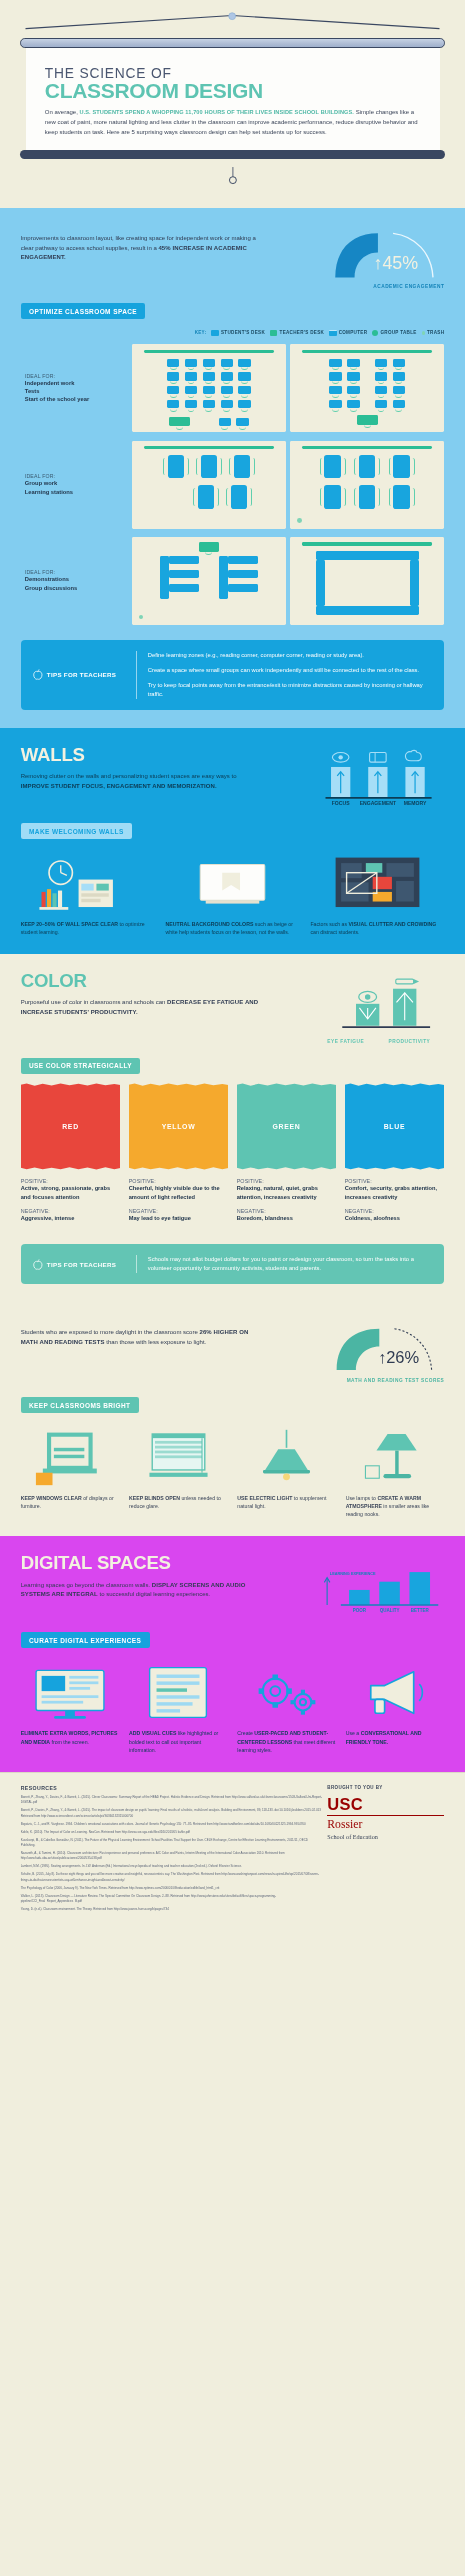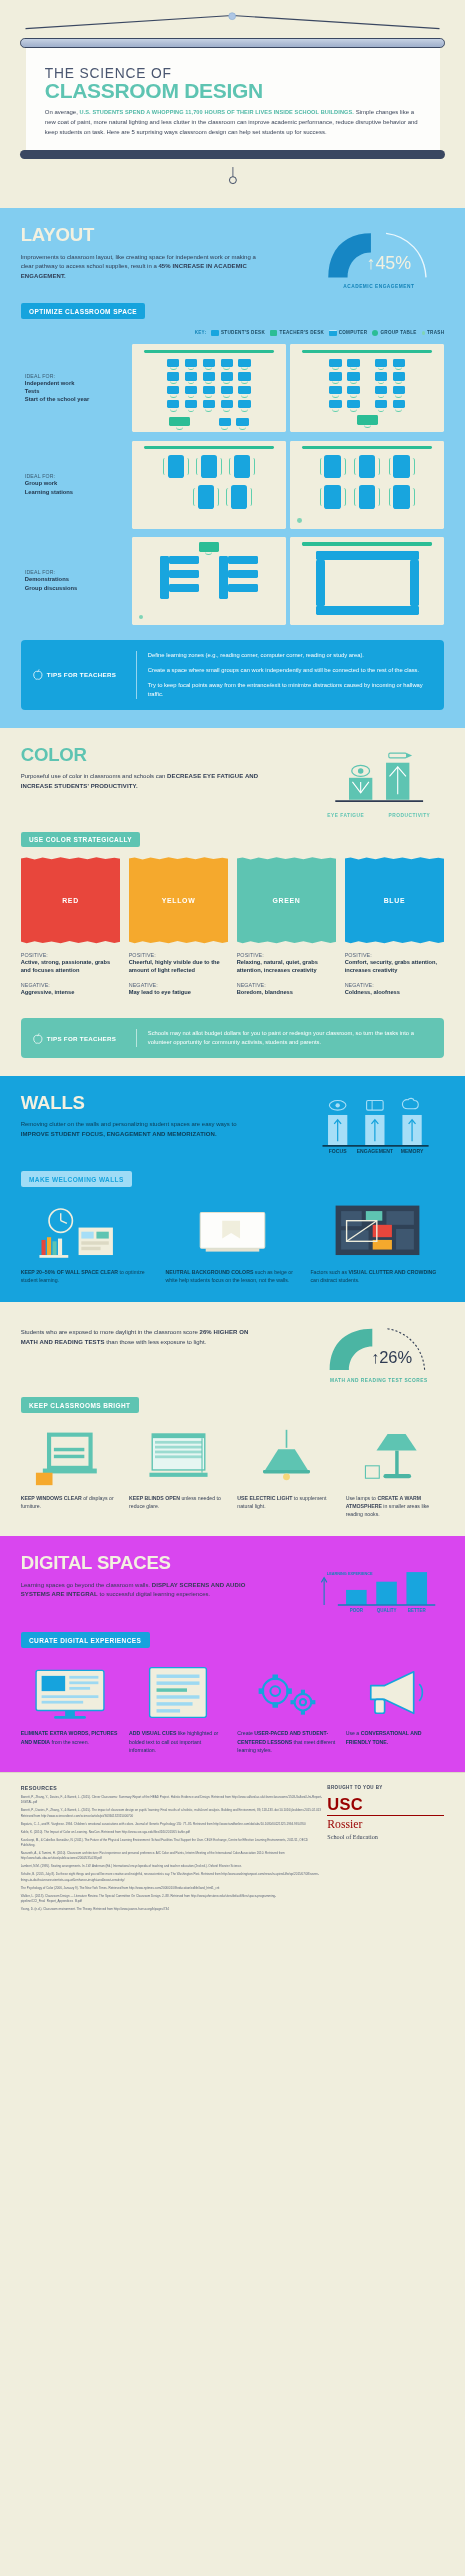--- a/index.html
+++ b/index.html
@@ -57,21 +57,21 @@
 
   .pill {
     display:inline-block; font-size:6.5px; font-weight:800; letter-spacing:0.4px;
     padding: 4.8px 8.3px 4.1px; border-radius:2.1px; margin-top: 13.8px;
   }
   .pill-blue { background:#16a3dd; color:#fff; }
   .pill-teal { background:#5ec4b2; color:#fff; }
   .pill-lightblue { background:#9fdcf6; color:#16a3dd; }
 
   
-  .stat { width: 131px; text-align:center; padding-top: 2.8px; }
+  .stat { width: 131px; text-align:right; padding-top: 2.8px; }
   .stat-cap { font-size:4.8px; font-weight:800; letter-spacing:0.5px; margin-top:2.8px; }
 
   
   .key { display:flex; align-items:center; gap:4.8px; margin-top: 11px; justify-content:flex-end;
          font-size:4.6px; font-weight:800; letter-spacing:0.3px; color:#1b4a63; }
   .key-label { color:#1383b8; }
   .key-item { display:flex; align-items:center; gap:2.1px; }
   .sw { display:inline-block; }
   .sw-desk { width:7.6px; height:5.5px; background:#18a5de; border-radius:1px; }
   .sw-tdesk { width:7.6px; height:5.5px; background:#2bbd95; border-radius:1px; }
@@ -179,21 +179,20 @@
       <svg width="13.8" height="18" viewBox="0 0 20 26">
         <line x1="10" y1="0" x2="10" y2="14" stroke="#3a4761" stroke-width="1.2"></line>
         <circle cx="10" cy="19" r="5" fill="none" stroke="#3a4761" stroke-width="1.4"></circle>
       </svg>
     </div>
   </section>
 
   <section class="sec sec-blue">
     <div class="sec-head">
       <div class="sec-head-left">
-        <h2 class="sec-title t-cream">LAYOUT</h2>
         <p class="sec-lead lead-dark">
           <span>Improvements to classroom layout, like creating space for independent work or making a clear pathway to access school supplies, result in a </span><b>45% INCREASE IN ACADEMIC ENGAGEMENT.</b>
         </p>
       </div>
       <div class="stat">
         <svg width="117" height="50" viewBox="0 0 170 72">
           <path d="M12 70 C12 26 40 6 74 6 L74 34 C55 34 40 48 40 70 Z" fill="#1686c4"></path>
           <path d="M96 6 C128 10 152 34 154 70" fill="none" stroke="#eaf7fd" stroke-width="2"></path>
           <text x="100" y="58" font-family="Liberation Sans, sans-serif" font-size="26" fill="#f3f1e0" text-anchor="middle">↑45%</text>
         </svg>
@@ -388,107 +387,20 @@
         <span>TIPS FOR TEACHERS</span>
       </div>
       <div class="tips-body">
         <p>Define learning zones (e.g., reading corner, computer corner, reading or study area).</p>
         <p>Create a space where small groups can work independently and still be connected to the rest of the class.</p>
         <p>Try to keep focal points away from the entrance/exit to minimize distractions caused by incoming or hallway traffic.</p>
       </div>
     </div>
   </section>
 
-  <section class="sec sec-cream">
-    <div class="sec-head">
-      <div class="sec-head-left">
-        <h2 class="sec-title t-teal">COLOR</h2>
-        <p class="sec-lead lead-dark">
-          <span>Purposeful use of color in classrooms and schools can </span><b>DECREASE EYE FATIGUE AND INCREASE STUDENTS' PRODUCTIVITY.</b>
-        </p>
-      </div>
-      <div class="stat">
-        <svg width="117" height="59" viewBox="0 0 170 86">
-          <rect x="42" y="42" width="34" height="32" fill="#5ec4b2"></rect>
-          <rect x="96" y="20" width="34" height="54" fill="#5ec4b2"></rect>
-          <line x1="22" y1="76" x2="150" y2="76" stroke="#2f3b52" stroke-width="2.5"></line>
-          <path d="M47 48 L59 64 L71 48" fill="none" stroke="#fff" stroke-width="1.6"></path>
-          <line x1="59" y1="48" x2="59" y2="64" stroke="#fff" stroke-width="1.6"></line>
-          <path d="M101 40 L113 26 L125 40" fill="none" stroke="#fff" stroke-width="1.6"></path>
-          <line x1="113" y1="26" x2="113" y2="66" stroke="#fff" stroke-width="1.6"></line>
-          <ellipse cx="59" cy="32" rx="13" ry="8" fill="none" stroke="#5ec4b2" stroke-width="1.8"></ellipse>
-          <circle cx="59" cy="32" r="4" fill="#5ec4b2"></circle>
-          <rect x="100" y="6" width="26" height="7" rx="2" fill="none" stroke="#5ec4b2" stroke-width="1.6"></rect>
-          <path d="M126 6 L134 9.5 L126 13 Z" fill="#5ec4b2"></path>
-        </svg>
-        <div style="display:flex;justify-content:space-between;width:103px;margin:0 auto">
-          <span class="stat-cap" style="color:#5ec4b2">EYE FATIGUE</span>
-          <span class="stat-cap" style="color:#5ec4b2">PRODUCTIVITY</span>
-        </div>
-      </div>
-    </div>
-
-    <div class="pill pill-teal">USE COLOR STRATEGICALLY</div>
-
-    <div class="swatches">
-      <div class="swatch" style="background:#e8463c">
-          <span>RED</span>
-        </div>
-      <div class="swatch" style="background:#f5a92d">
-          <span>YELLOW</span>
-        </div>
-      <div class="swatch" style="background:#5ec4b2">
-          <span>GREEN</span>
-        </div>
-      <div class="swatch" style="background:#16a3dd">
-          <span>BLUE</span>
-        </div>
-    </div>
-
-    <div class="cprops">
-      <div>
-        <div class="cp-k">POSITIVE:</div>
-        <div class="cp-v">Active, strong, passionate, grabs and focuses attention</div>
-        <div class="cp-k">NEGATIVE:</div>
-        <div class="cp-v">Aggressive, intense</div>
-      </div>
-      <div>
-        <div class="cp-k">POSITIVE:</div>
-        <div class="cp-v">Cheerful, highly visible due to the amount of light reflected</div>
-        <div class="cp-k">NEGATIVE:</div>
-        <div class="cp-v">May lead to eye fatigue</div>
-      </div>
-      <div>
-        <div class="cp-k">POSITIVE:</div>
-        <div class="cp-v">Relaxing, natural, quiet, grabs attention, increases creativity</div>
-        <div class="cp-k">NEGATIVE:</div>
-        <div class="cp-v">Boredom, blandness</div>
-      </div>
-      <div>
-        <div class="cp-k">POSITIVE:</div>
-        <div class="cp-v">Comfort, security, grabs attention, increases creativity</div>
-        <div class="cp-k">NEGATIVE:</div>
-        <div class="cp-v">Coldness, aloofness</div>
-      </div>
-    </div>
-
-    <div class="tips tips-teal">
-      <div class="tips-label">
-        <svg width="9.7" height="11" viewBox="0 0 14 16">
-          <path d="M7 4c-2.2-1.6-6 .2-6 4.6C1 12 3.4 15 5.6 15c.8 0 1-.4 1.4-.4s.6.4 1.4.4C10.6 15 13 12 13 8.6 13 4.2 9.2 2.4 7 4z" fill="none" stroke="#fff" stroke-width="1.1"></path>
-          <path d="M7 4c0-1.6.8-2.6 2.2-3" fill="none" stroke="#fff" stroke-width="1.1"></path>
-        </svg>
-        <span>TIPS FOR TEACHERS</span>
-      </div>
-      <div class="tips-body">
-        <p>Schools may not allot budget dollars for you to paint or redesign your classroom, so turn the tasks into a volunteer opportunity for community activists, students and parents.</p>
-      </div>
-    </div>
-  </section>
-
   <section class="sec sec-darkblue">
     <div class="sec-head">
       <div class="sec-head-left">
         <h2 class="sec-title t-cream">WALLS</h2>
         <p class="sec-lead" style="color:#0c3c55">
           <span>Removing clutter on the walls and personalizing student spaces are easy ways to </span><b>IMPROVE STUDENT FOCUS, ENGAGEMENT AND MEMORIZATION.</b>
         </p>
       </div>
       <div class="stat">
         <svg width="124" height="58" viewBox="0 0 180 84">
@@ -569,20 +481,107 @@
         <p class="card-txt txt-onblue">
           <span>Factors such as </span><b>VISUAL CLUTTER AND CROWDING</b><span> can distract students.</span>
         </p>
       </div>
     </div>
   </section>
 
   <section class="sec sec-cream">
     <div class="sec-head">
       <div class="sec-head-left">
+        <h2 class="sec-title t-teal">COLOR</h2>
+        <p class="sec-lead lead-dark">
+          <span>Purposeful use of color in classrooms and schools can </span><b>DECREASE EYE FATIGUE AND INCREASE STUDENTS' PRODUCTIVITY.</b>
+        </p>
+      </div>
+      <div class="stat">
+        <svg width="117" height="59" viewBox="0 0 170 86">
+          <rect x="42" y="42" width="34" height="32" fill="#5ec4b2"></rect>
+          <rect x="96" y="20" width="34" height="54" fill="#5ec4b2"></rect>
+          <line x1="22" y1="76" x2="150" y2="76" stroke="#2f3b52" stroke-width="2.5"></line>
+          <path d="M47 48 L59 64 L71 48" fill="none" stroke="#fff" stroke-width="1.6"></path>
+          <line x1="59" y1="48" x2="59" y2="64" stroke="#fff" stroke-width="1.6"></line>
+          <path d="M101 40 L113 26 L125 40" fill="none" stroke="#fff" stroke-width="1.6"></path>
+          <line x1="113" y1="26" x2="113" y2="66" stroke="#fff" stroke-width="1.6"></line>
+          <ellipse cx="59" cy="32" rx="13" ry="8" fill="none" stroke="#5ec4b2" stroke-width="1.8"></ellipse>
+          <circle cx="59" cy="32" r="4" fill="#5ec4b2"></circle>
+          <rect x="100" y="6" width="26" height="7" rx="2" fill="none" stroke="#5ec4b2" stroke-width="1.6"></rect>
+          <path d="M126 6 L134 9.5 L126 13 Z" fill="#5ec4b2"></path>
+        </svg>
+        <div style="display:flex;justify-content:space-between;width:103px;margin:0 auto">
+          <span class="stat-cap" style="color:#5ec4b2">EYE FATIGUE</span>
+          <span class="stat-cap" style="color:#5ec4b2">PRODUCTIVITY</span>
+        </div>
+      </div>
+    </div>
+
+    <div class="pill pill-teal">USE COLOR STRATEGICALLY</div>
+
+    <div class="swatches">
+      <div class="swatch" style="background:#e8463c">
+          <span>RED</span>
+        </div>
+      <div class="swatch" style="background:#f5a92d">
+          <span>YELLOW</span>
+        </div>
+      <div class="swatch" style="background:#5ec4b2">
+          <span>GREEN</span>
+        </div>
+      <div class="swatch" style="background:#16a3dd">
+          <span>BLUE</span>
+        </div>
+    </div>
+
+    <div class="cprops">
+      <div>
+        <div class="cp-k">POSITIVE:</div>
+        <div class="cp-v">Active, strong, passionate, grabs and focuses attention</div>
+        <div class="cp-k">NEGATIVE:</div>
+        <div class="cp-v">Aggressive, intense</div>
+      </div>
+      <div>
+        <div class="cp-k">POSITIVE:</div>
+        <div class="cp-v">Cheerful, highly visible due to the amount of light reflected</div>
+        <div class="cp-k">NEGATIVE:</div>
+        <div class="cp-v">May lead to eye fatigue</div>
+      </div>
+      <div>
+        <div class="cp-k">POSITIVE:</div>
+        <div class="cp-v">Relaxing, natural, quiet, grabs attention, increases creativity</div>
+        <div class="cp-k">NEGATIVE:</div>
+        <div class="cp-v">Boredom, blandness</div>
+      </div>
+      <div>
+        <div class="cp-k">POSITIVE:</div>
+        <div class="cp-v">Comfort, security, grabs attention, increases creativity</div>
+        <div class="cp-k">NEGATIVE:</div>
+        <div class="cp-v">Coldness, aloofness</div>
+      </div>
+    </div>
+
+    <div class="tips tips-teal">
+      <div class="tips-label">
+        <svg width="9.7" height="11" viewBox="0 0 14 16">
+          <path d="M7 4c-2.2-1.6-6 .2-6 4.6C1 12 3.4 15 5.6 15c.8 0 1-.4 1.4-.4s.6.4 1.4.4C10.6 15 13 12 13 8.6 13 4.2 9.2 2.4 7 4z" fill="none" stroke="#fff" stroke-width="1.1"></path>
+          <path d="M7 4c0-1.6.8-2.6 2.2-3" fill="none" stroke="#fff" stroke-width="1.1"></path>
+        </svg>
+        <span>TIPS FOR TEACHERS</span>
+      </div>
+      <div class="tips-body">
+        <p>Schools may not allot budget dollars for you to paint or redesign your classroom, so turn the tasks into a volunteer opportunity for community activists, students and parents.</p>
+      </div>
+    </div>
+  </section>
+
+  <section class="sec sec-cream">
+    <div class="sec-head">
+      <div class="sec-head-left">
         <p class="sec-lead lead-dark">
           <span>Students who are exposed to more daylight in the classroom score </span><b>26% HIGHER ON MATH AND READING TESTS</b><span> than those with less exposure to light.</span>
         </p>
       </div>
       <div class="stat">
         <svg width="117" height="50" viewBox="0 0 170 72">
           <path d="M14 68 C14 26 42 8 76 8 L76 34 C57 34 42 48 42 68 Z" fill="#4bb5a3"></path>
           <path d="M98 8 C128 13 150 36 152 68" fill="none" stroke="#2f3b52" stroke-width="1.6" stroke-dasharray="3 3"></path>
           <text x="104" y="58" font-family="Liberation Sans, sans-serif" font-size="24" fill="#2f3b52" text-anchor="middle">↑26%</text>
         </svg>

